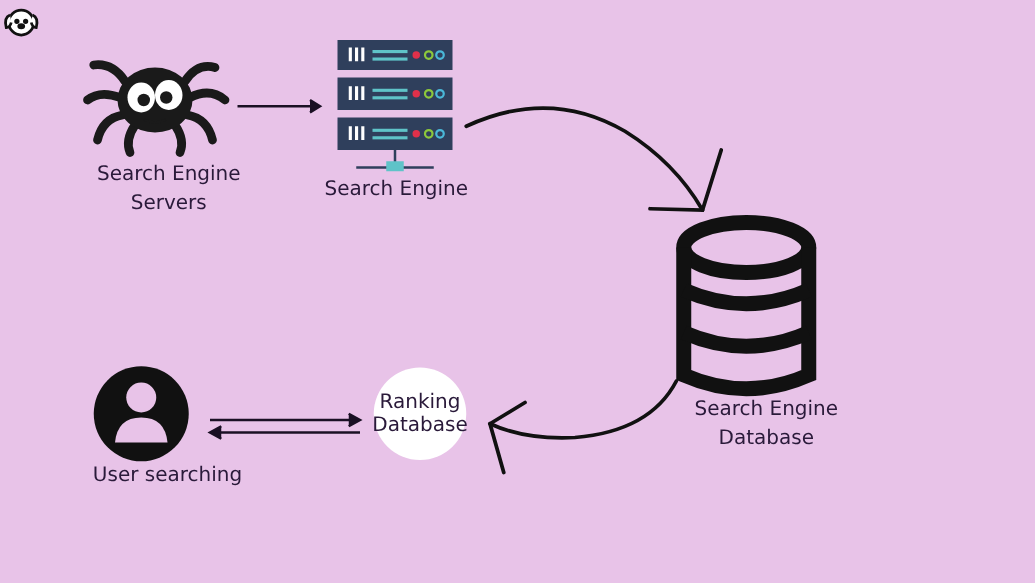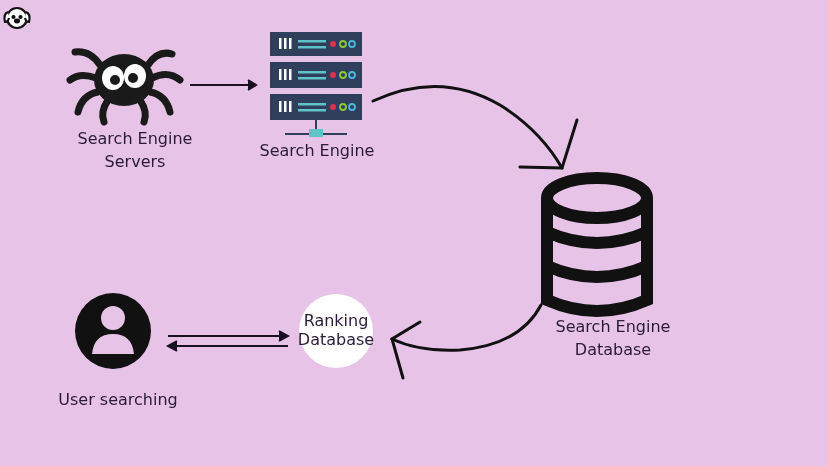--- a/index.html
+++ b/index.html
@@ -130,15 +130,15 @@
 <div class="label" style="left:538px; top:315px; width:150px;">
   <div>Search Engine</div>
   <div>Database</div>
 </div>
 
 <div class="label" style="left:296px; top:311px; width:80px; font-size:16px; line-height:19px;">
   <div>Ranking</div>
   <div>Database</div>
 </div>
 
-<div class="label" style="left:38px; top:368px; width:160px;margin-top:20px;">
+<div class="label" style="left:54px; top:368px; width:160px;">
   <div>User searching</div>
 </div>
 
 </body></html>

